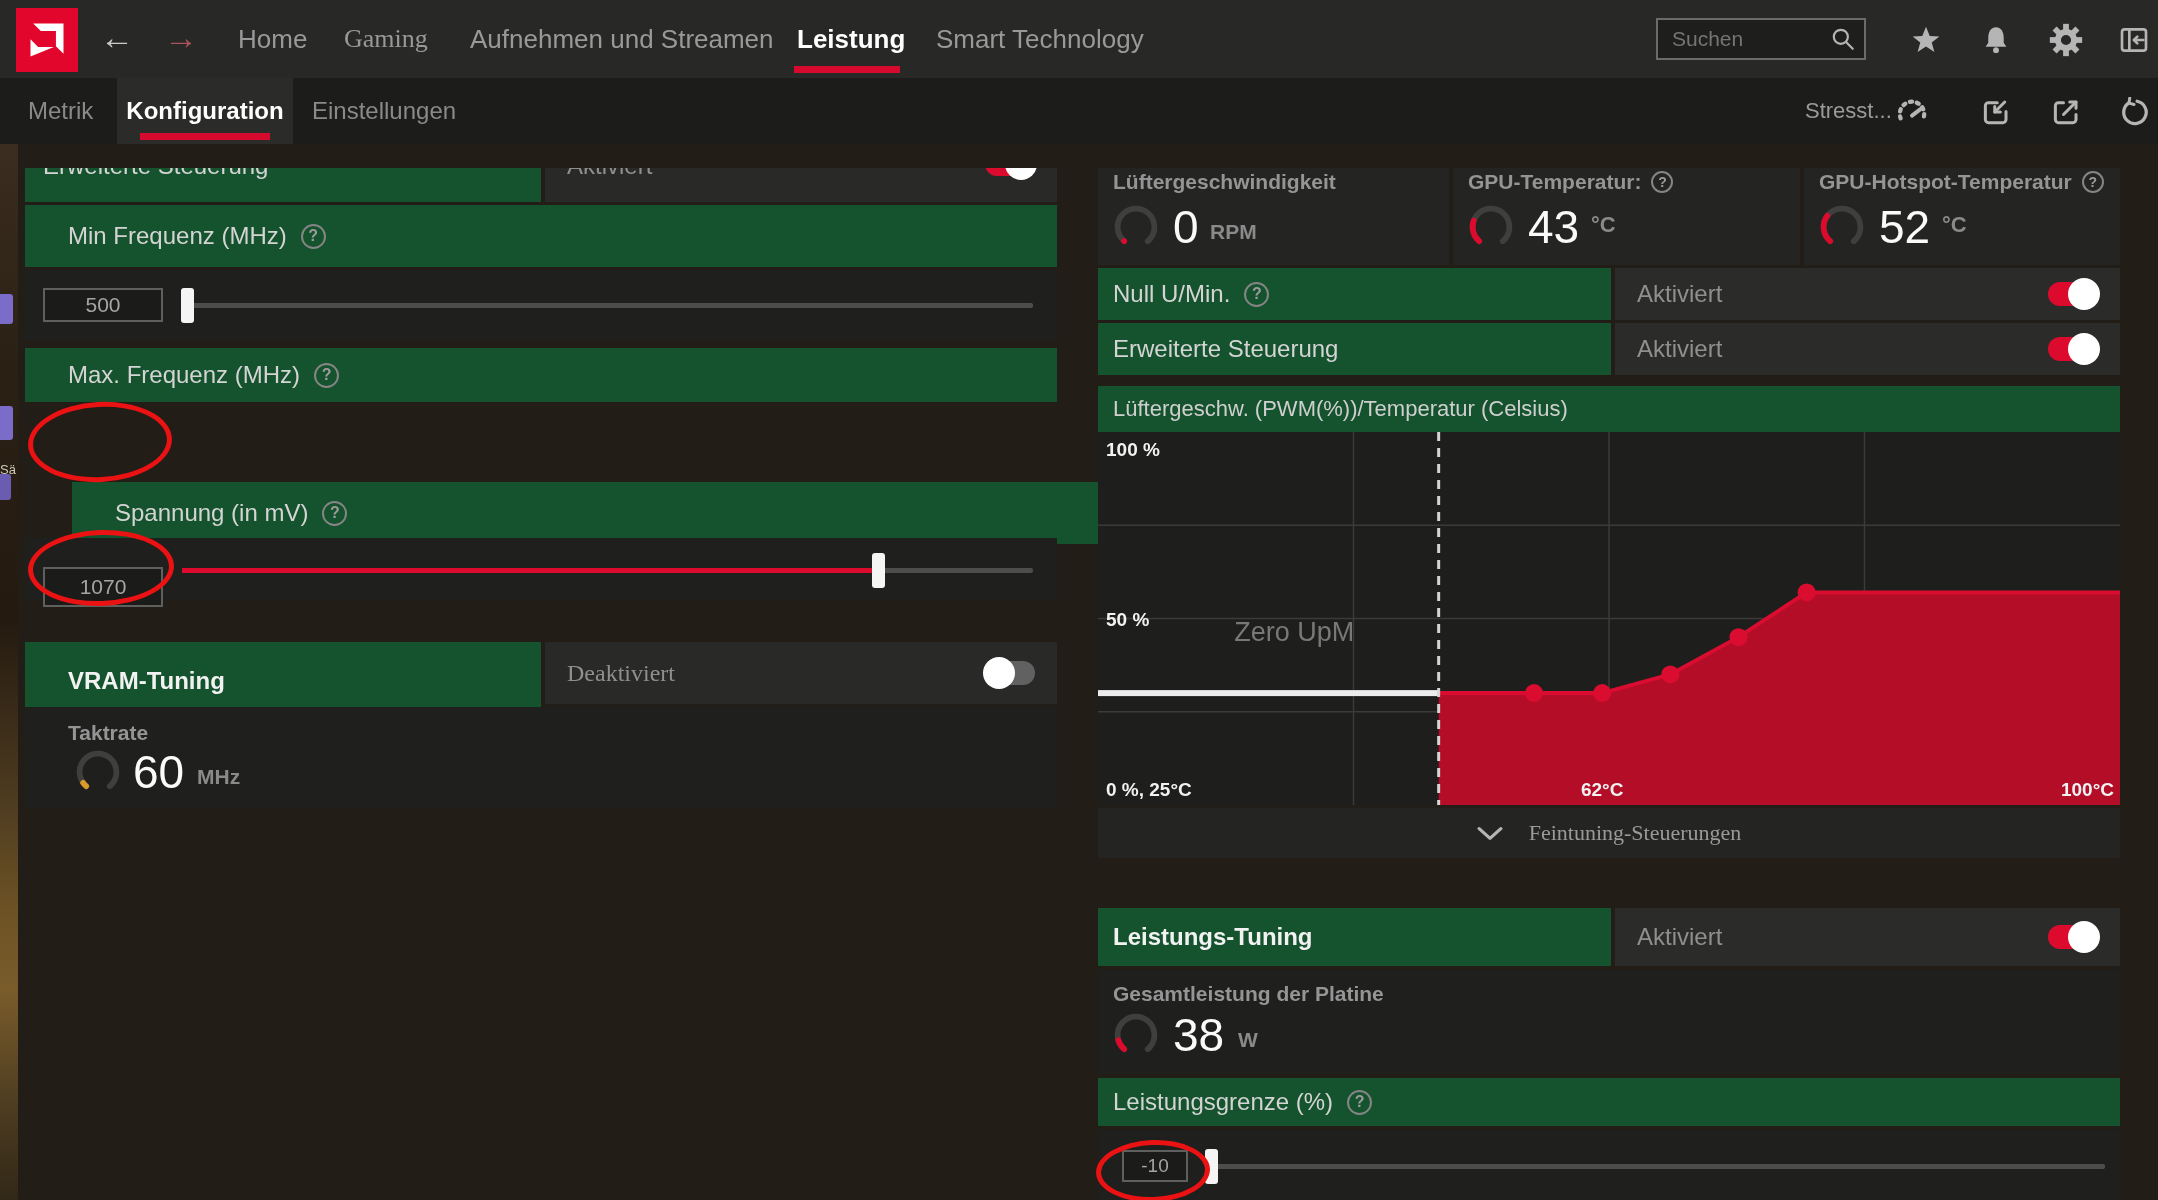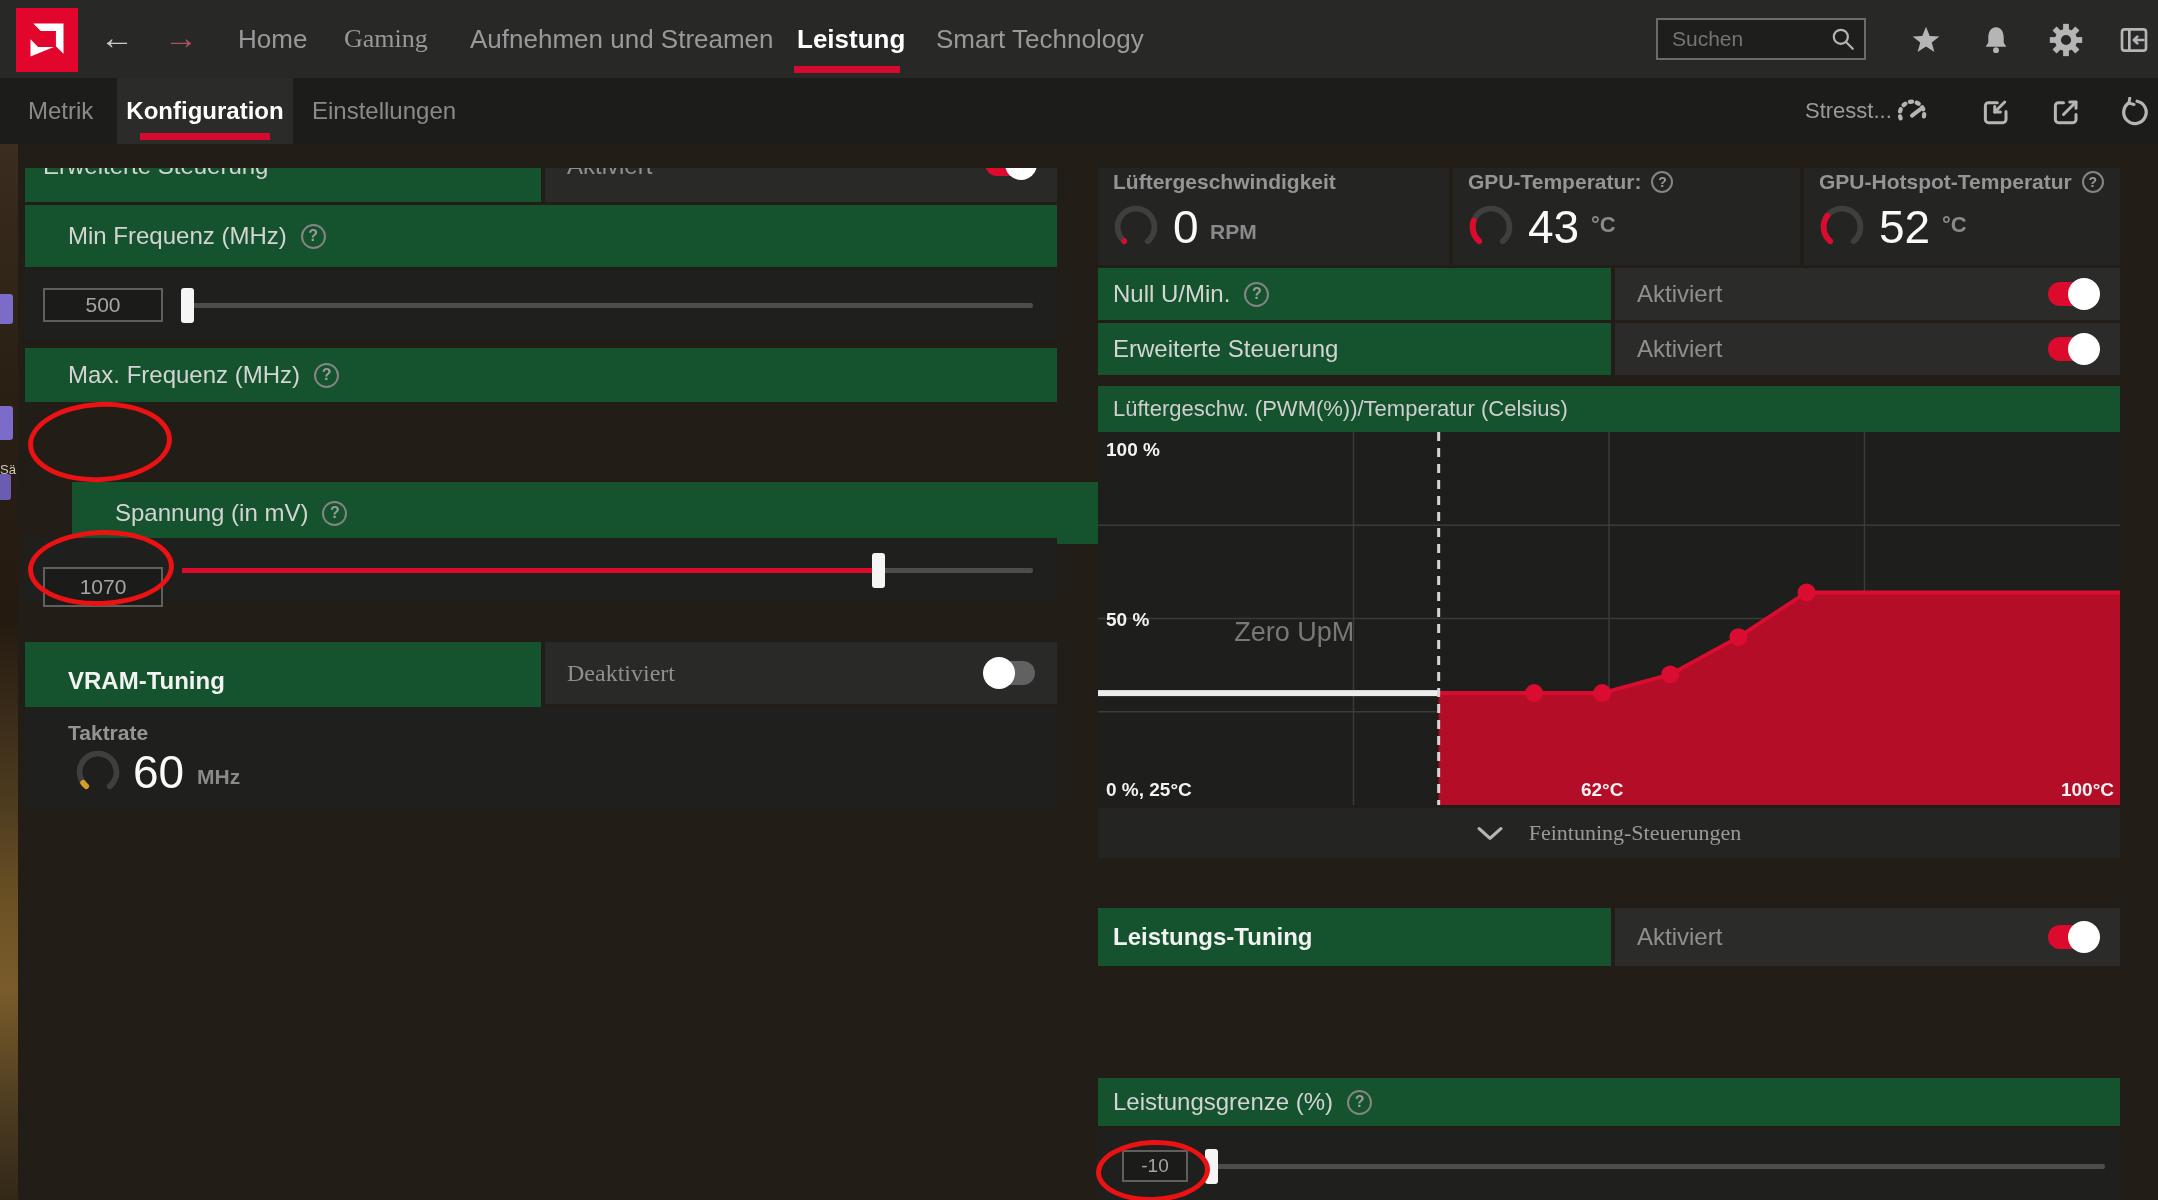--- a/index.html
+++ b/index.html
@@ -330,20 +330,29 @@
 
   <div class="abs hdr-row" style="left:1098px;top:908px;width:513px;height:58px;">
     <span class="abs boldtitle" style="left:15px;top:50%;transform:translateY(-50%);">Leistungs-Tuning</span>
   </div>
   <div class="abs hdr-row" style="left:1615px;top:908px;width:505px;height:58px;background:#2b2b2a;">
     <span class="abs statustxt" style="left:22px;top:50%;transform:translateY(-50%);">Aktiviert</span>
     <div class="toggle on">
         <div class="knob"></div>
       </div>
   </div>
+  <div class="abs ctl-row" style="left:1098px;top:970px;width:1022px;height:104px;">
+    <span class="abs minilabel" style="left:15px;top:12px;">Gesamtleistung der Platine</span>
+    <svg class="abs gauge" style="left:15px;top:42px;" viewBox="0 0 40 40">
+      <circle class="g-base" cx="20" cy="20" r="16" pathLength="100" stroke-dasharray="78 100" transform="rotate(130 20 20)"></circle>
+      <circle class="g-val" cx="20" cy="20" r="16" pathLength="100" transform="rotate(130 20 20)" stroke-dasharray="9.4 100" stroke="#dc0a2d"></circle>
+    </svg>
+    <span class="abs bigval" style="left:75px;top:42px;">38</span>
+    <span class="abs unit" style="left:140px;top:58px;">W</span>
+  </div>
   <div class="abs hdr-row" style="left:1098px;top:1078px;width:1022px;height:48px;">
     <span class="abs rowlabel" style="left:15px;top:50%;transform:translateY(-50%);">
       <span>Leistungsgrenze (%)</span>
       <span class="help">?</span>
     </span>
   </div>
   <div class="abs ctl-row" style="left:1098px;top:1130px;width:1022px;height:70px;">
     <input class="valbox" style="left: 24px; top: 20px; width: 66px; height: 32px; font-size: 19px;" readonly="" value="-10">
     <div class="track" style="left:107px;top:34px;width:900px;">
       <div class="fill" style="width: 0.7%;"></div>

